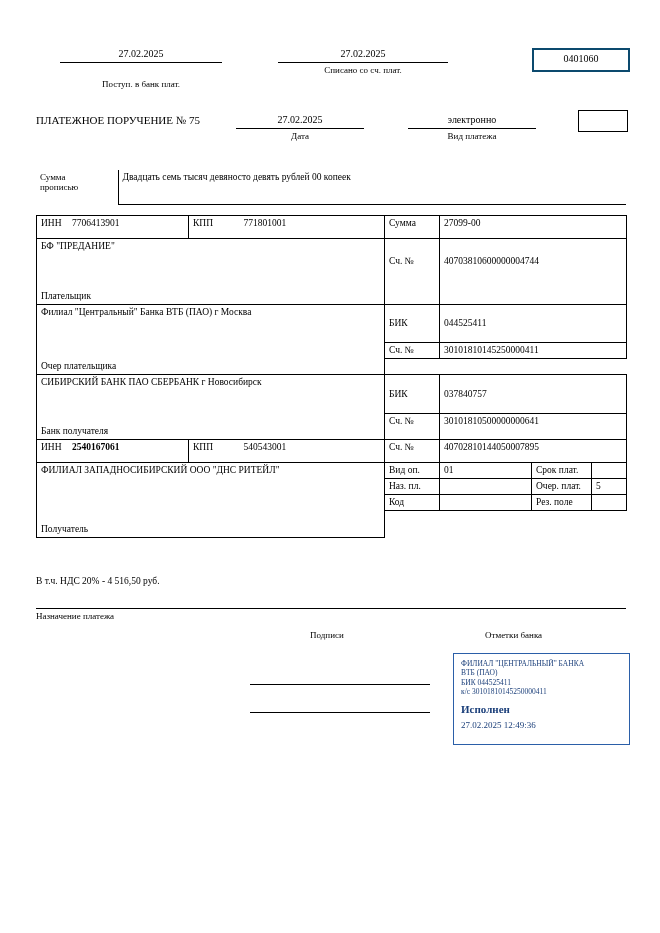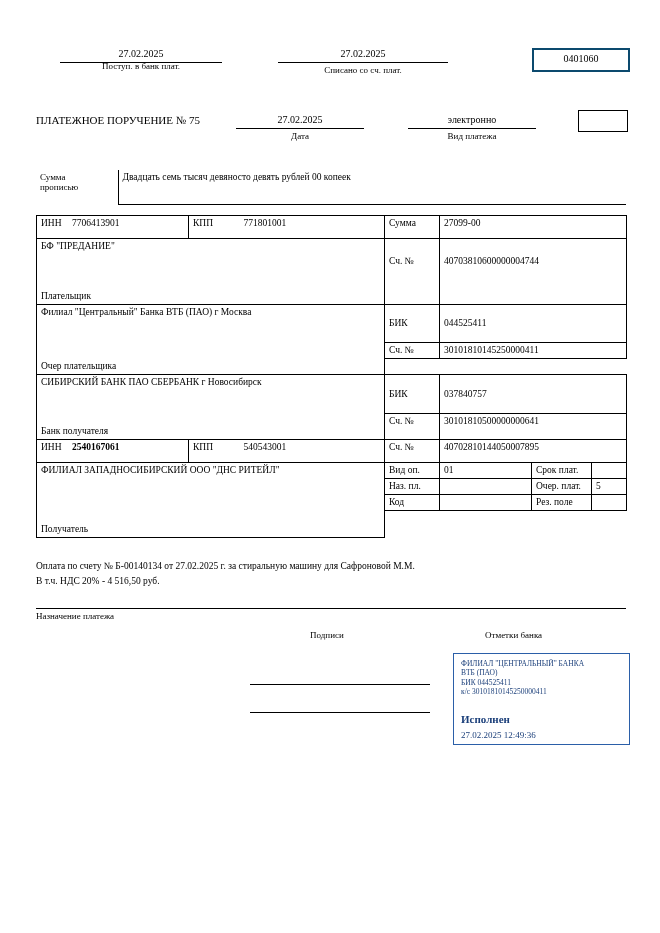--- a/index.html
+++ b/index.html
@@ -87,37 +87,37 @@
     color: #1b3f7a;
     text-align: center;
     background: #fff;
   }
   .stamp-left { left: 44px; top: 653px; width: 196px; height: 52px; }
   .stamp-right { left: 453px; top: 653px; width: 177px; height: 92px; text-align: left; }
   .stamp .t1 { font-size: 7.5px; margin-top: 4px; }
   .stamp .t2 { font-size: 10px; font-weight: bold; margin-top: 3px; }
   .stamp .t3 { font-size: 7px; margin-top: 3px; }
   .stamp-right div { font-size: 7.5px; line-height: 1.25; }
-  .stamp-right .big { font-size: 11px; font-weight: bold; margin-top: 16px; }
+  .stamp-right .big { font-size: 11px; font-weight: bold; margin-top: 6px; }
   .stamp-right .dt { font-size: 9px; margin-top: 4px; }
 
   .sigline {
     position: absolute;
     border-bottom: 1px solid #000;
     height: 0;
   }
 </style>
 </head>
 <body>
 
 <div class="page">
 
   <div class="rule" style="left:60px; top:62px; width:162px;"></div>
   <div class="abs ctr fs10" style="left:60px; top:48px; width:162px;">27.02.2025</div>
-  <div class="abs ctr fs9" style="left:52px; top:61px; width:178px;">Поступ. в банк плат.</div>
+  <div class="abs ctr fs9" style="left:52px; top:79px; width:178px;">Поступ. в банк плат.</div>
 
   <div class="rule" style="left:278px; top:62px; width:170px;"></div>
   <div class="abs ctr fs10" style="left:278px; top:48px; width:170px;">27.02.2025</div>
   <div class="abs ctr fs9" style="left:270px; top:65px; width:186px;">Списано со сч. плат.</div>
 
   <div class="boxnum" style="left:532px; top:48px; width:94px; height:20px;">0401060</div>
 
   <div class="abs fs11" style="left:36px; top:114px;">ПЛАТЕЖНОЕ ПОРУЧЕНИЕ № 75</div>
 
   <div class="rule" style="left:236px; top:128px; width:128px;"></div>
@@ -252,21 +252,20 @@
     <tr>
       <td colspan="2" class="nbt" style="height:22px;vertical-align:bottom;">Получатель</td>
       <td class="nb" style="border:none;">&nbsp;</td>
       <td class="nb" style="border:none;">&nbsp;</td>
       <td class="nb" style="border:none;">&nbsp;</td>
       <td class="nb" style="border:none;">&nbsp;</td>
     </tr>
   </tbody>
     </table>
 
-  <div class="purpose" style="top:560px; width:560px;">Оплата по счету № Б-00140134 от 27.02.2025 г. за стиральную машину для Сафроновой М.М.</div>
   <div class="purpose" style="top:575px; width:560px;">В т.ч. НДС 20% - 4 516,50 руб.</div>
   <div class="rule" style="left:36px; top:608px; width:590px;"></div>
   <div class="abs fs9" style="left:36px; top:611px;">Назначение платежа</div>
 
   <div class="abs fs9" style="left:310px; top:630px;">Подписи</div>
   <div class="abs fs9" style="left:485px; top:630px;">Отметки банка</div>
 
 
   <div class="sigline" style="left:250px; top:684px; width:180px;"></div>
   <div class="sigline" style="left:250px; top:712px; width:180px;"></div>

